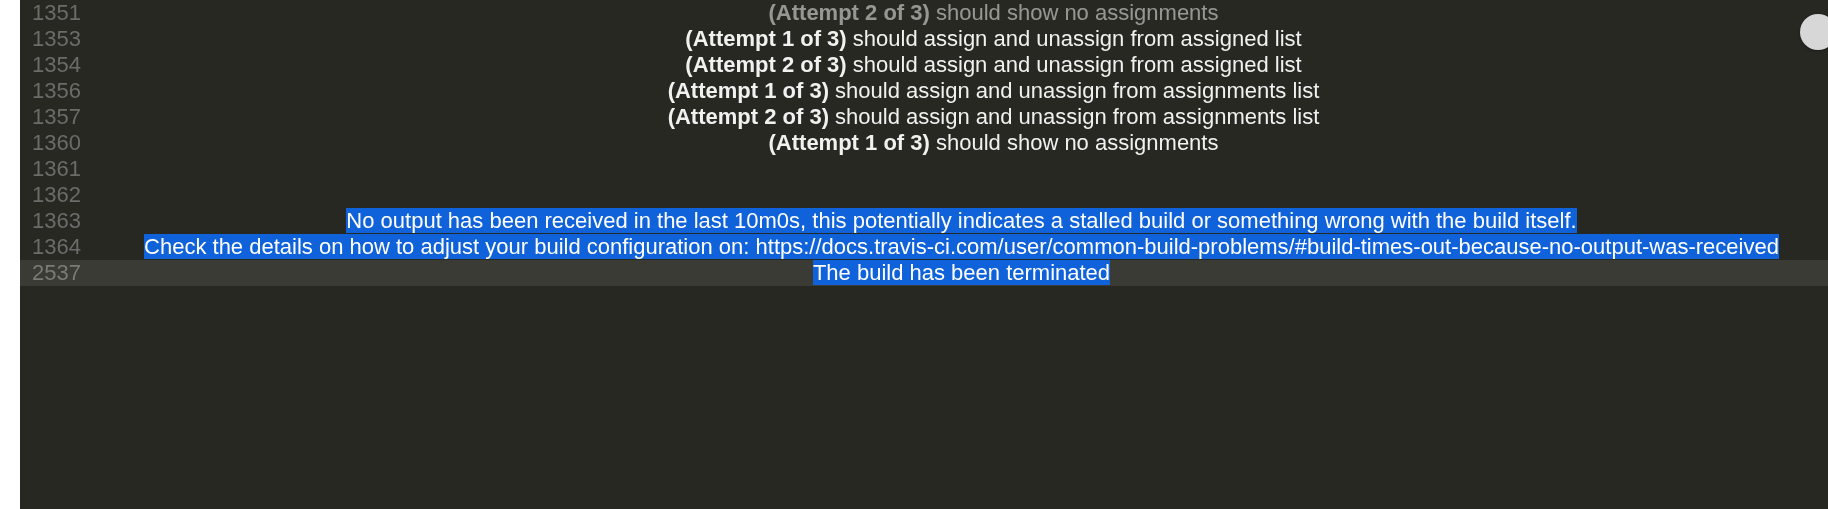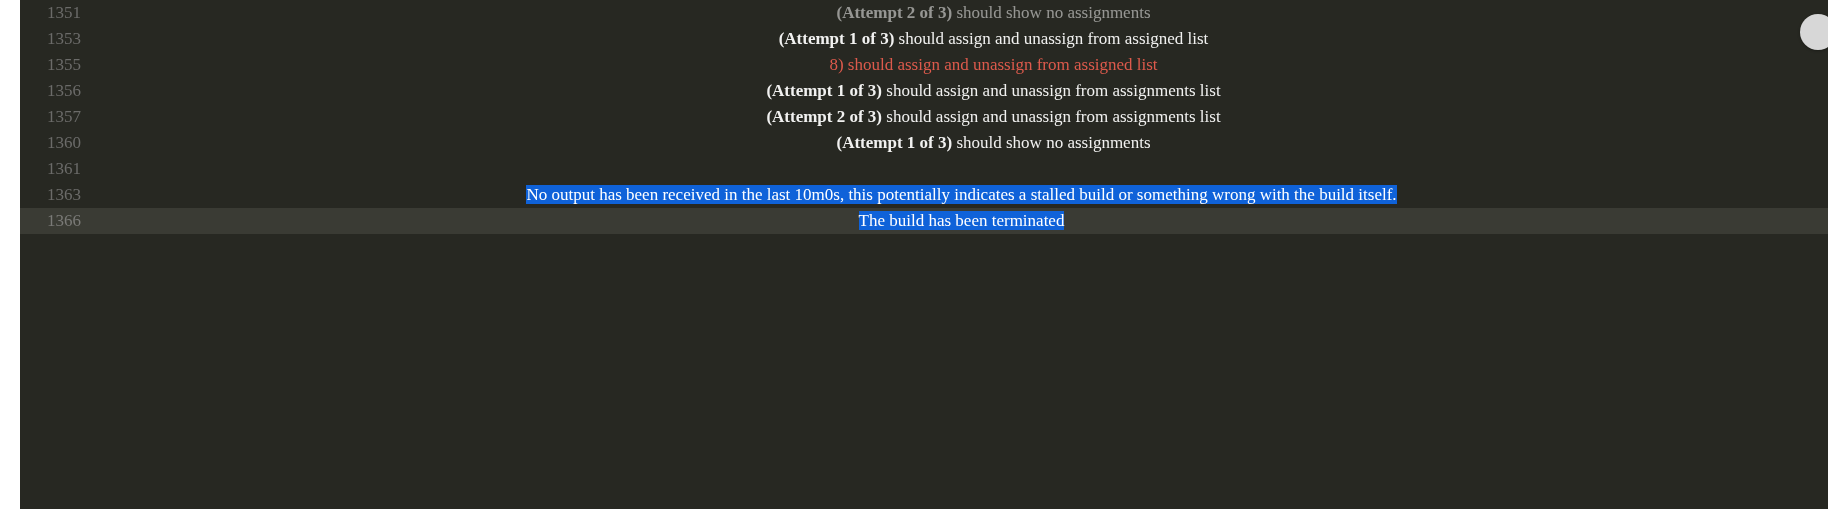--- a/index.html
+++ b/index.html
@@ -17,22 +17,22 @@
   .left-margin {
     width: 20px;
     height: 100%;
     background: #ffffff;
     flex: 0 0 20px;
   }
   .console {
     flex: 1;
     height: 100%;
     background: #272822;
-    font-family: Liberation Serif, serif;
-    font-size: 17px;
+    font-family: Liberation Sans, sans-serif;
+    font-size: 22px;
     line-height: 26px;
     position: relative;
   }
   .row {
     display: flex;
     align-items: flex-start;
     white-space: pre;
   }
   .lineno {
     width: 75px;
@@ -75,23 +75,25 @@
 </style>
 </head>
 <body>
 
 <div class="outer">
   <div class="left-margin"></div>
   <div class="console">
     <div id="log-lines">
         <div class="row"><div class="lineno">1351</div><div class="content"><span class="indent2 bold dim-partial">(Attempt 2 of 3) </span><span class="dim-partial">should show no assignments</span></div></div>
         <div class="row"><div class="lineno">1353</div><div class="content"><span class="indent2 bold">(Attempt 1 of 3) </span><span class="white">should assign and unassign from assigned list</span></div></div>
-        <div class="row"><div class="lineno">1355</div><div class="content"><span class="indent2 red">8) should assign and unassign from assigned list</span></div></div>
+        <div class="row"><div class="lineno">1354</div><div class="content"><span class="indent2 bold">(Attempt 2 of 3) </span><span class="white">should assign and unassign from assigned list</span></div></div>
         <div class="row"><div class="lineno">1356</div><div class="content"><span class="indent2 bold">(Attempt 1 of 3) </span><span class="white">should assign and unassign from assignments list</span></div></div>
         <div class="row"><div class="lineno">1357</div><div class="content"><span class="indent2 bold">(Attempt 2 of 3) </span><span class="white">should assign and unassign from assignments list</span></div></div>
         <div class="row"><div class="lineno">1360</div><div class="content"><span class="indent2 bold">(Attempt 1 of 3) </span><span class="white">should show no assignments</span></div></div>
         <div class="row"><div class="lineno">1361</div><div class="content"><span class=""> </span></div></div>
+        <div class="row"><div class="lineno">1362</div><div class="content"><span class=""> </span></div></div>
         <div class="row"><div class="lineno">1363</div><div class="content"><span class="hlblue">No output has been received in the last 10m0s, this potentially indicates a stalled build or something wrong with the build itself.</span></div></div>
-        <div class="row lastrow"><div class="lineno">1366</div><div class="content"><span class="hlblue">The build has been terminated</span></div></div>
+        <div class="row"><div class="lineno">1364</div><div class="content"><span class="hlblue">Check the details on how to adjust your build configuration on: https://docs.travis-ci.com/user/common-build-problems/#build-times-out-because-no-output-was-received</span></div></div>
+        <div class="row lastrow"><div class="lineno">2537</div><div class="content"><span class="hlblue">The build has been terminated</span></div></div>
       </div>
     <div class="scrollbtn" title="Scroll"></div>
   </div>
 </div>
 
 </body></html>

